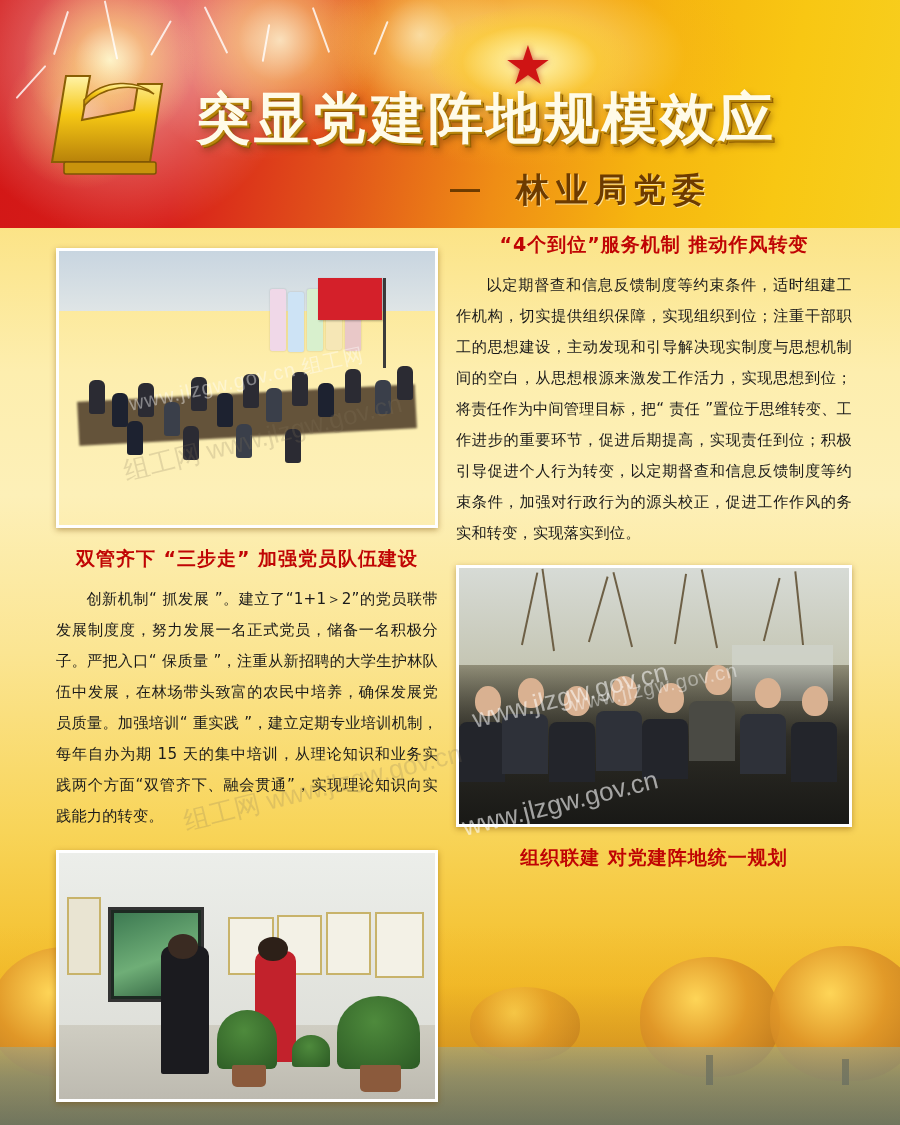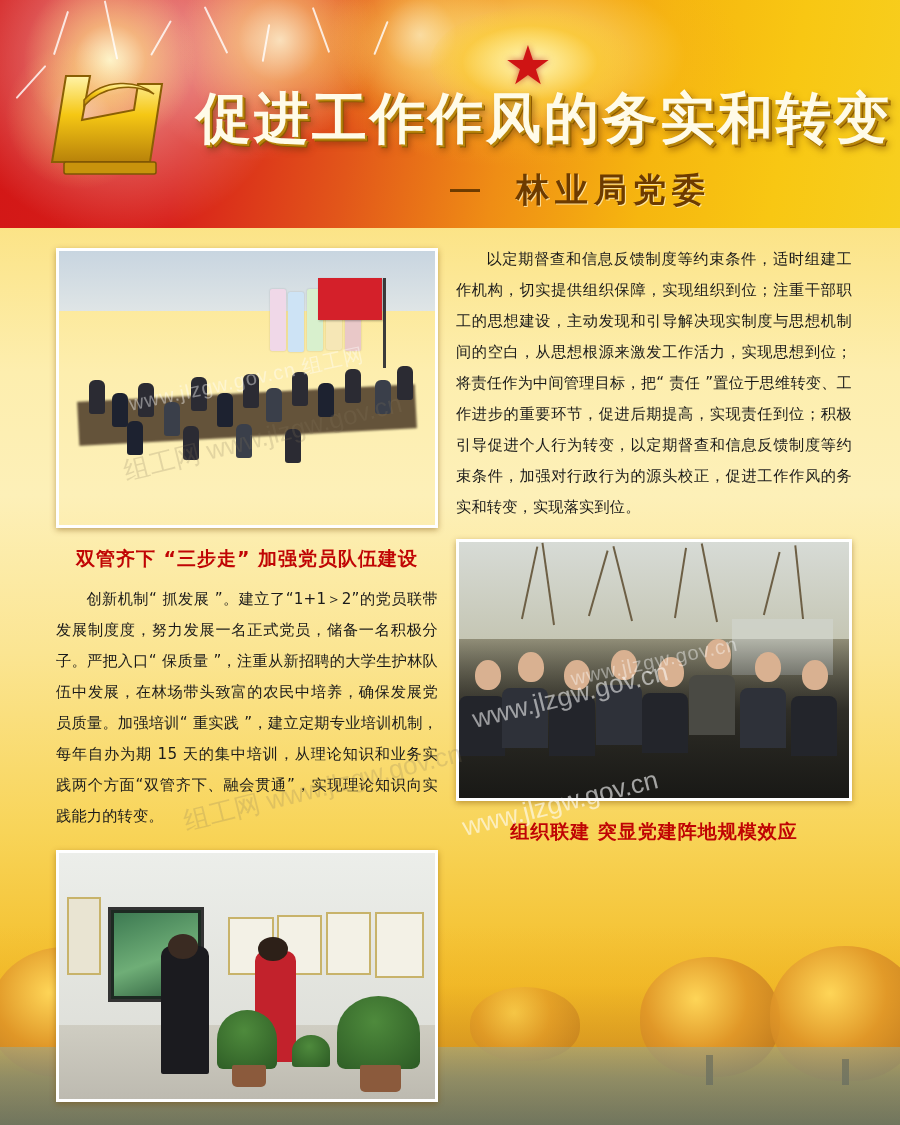--- a/index.html
+++ b/index.html
@@ -275,21 +275,21 @@
           <stop offset="100%" stop-color="#b8820a"></stop>
         </linearGradient>
       </defs>
       <g transform="translate(6,4)">
         <path d="M10,96 L24,10 L48,10 L40,54 L92,44 L96,18 L120,18 L108,96 Z" fill="url(#gold)" stroke="#8a5f04" stroke-width="2"></path>
         <path d="M42,40 C60,20 92,16 112,28 C96,14 62,12 42,34 Z" fill="url(#gold)" stroke="#8a5f04" stroke-width="1.5"></path>
         <rect x="22" y="96" width="92" height="12" rx="2" fill="#c8930c" stroke="#7d5503" stroke-width="1.5"></rect>
       </g>
     </svg>
 
-    <div class="title-main">促进工作作风的务实和转变</div>
+    <div class="title-main">突显党建阵地规模效应</div>
     <div class="title-dash">—</div>
     <div class="title-sub">林业局党委</div>
   </div>
 
   <div class="scenery">
     <div class="tree" style="left:-10px;  width:150px; height:130px;"></div>
     <div class="trunk" style="left:62px;  height:30px;"></div>
     <div class="tree" style="left:120px; width:120px; height:108px; bottom:52px;"></div>
     <div class="trunk" style="left:176px; height:26px;"></div>
     <div class="tree" style="left:640px; width:140px; height:120px;"></div>
@@ -362,20 +362,21 @@
       <div class="plant" style="left:42%; top:64%; width:16%; height:24%;"></div>
       <div class="pot" style="left:46%; top:86%; width:9%;  height:9%;"></div>
       <div class="plant" style="left:74%; top:58%; width:22%; height:30%;"></div>
       <div class="pot" style="left:80%; top:86%; width:11%; height:11%;"></div>
       <div class="plant" style="left:62%; top:74%; width:10%; height:13%;"></div>
     </div>
   </div>
 
   <div class="col-right">
 
+    <div class="sec-title">“4个到位”服务机制    推动作风转变</div>
 
     <div class="body-text" style="margin-top:12px;">以定期督查和信息反馈制度等约束条件，适时组建工作机构，切实提供组织保障，实现组织到位；注重干部职工的思想建设，主动发现和引导解决现实制度与思想机制间的空白，从思想根源来激发工作活力，实现思想到位；将责任作为中间管理目标，把“ 责任 ”置位于思维转变、工作进步的重要环节，促进后期提高，实现责任到位；积极引导促进个人行为转变，以定期督查和信息反馈制度等约束条件，加强对行政行为的源头校正，促进工作作风的务实和转变，实现落实到位。</div>
 
     <div class="photo" id="photo-pruning" style="margin-top:16px;">
       <div class="orchard-sky"></div>
       <div class="branches">
         <div class="branch" style="left:16%; top:2%;  height:48%; transform:rotate(12deg);"></div>
         <div class="branch" style="left:24%; top:0%;  height:54%; transform:rotate(-8deg);"></div>
         <div class="branch" style="left:33%; top:4%;  height:44%; transform:rotate(16deg);"></div>
         <div class="branch" style="left:44%; top:1%;  height:50%; transform:rotate(-14deg);"></div>
@@ -400,21 +401,21 @@
       <div class="head" style="left:63%; top:38%;"></div>
       <div class="body o" style="left:59%; top:52%;"></div>
       <div class="head" style="left:76%; top:43%;"></div>
       <div class="body n" style="left:72%; top:57%;"></div>
       <div class="head" style="left:88%; top:46%;"></div>
       <div class="body" style="left:85%; top:60%;"></div>
 
       <div class="wm">www.jlzgw.gov.cn</div>
     </div>
 
-    <div class="sec-title" style="margin-top:18px;">组织联建    突显党建阵地规模效应</div>
+    <div class="sec-title" style="margin-top:18px;">组织联建    对党建阵地统一规划</div>
 
   </div>
 
   <div class="wm-page wm-grey" style="left:120px; top:420px;">组工网 www.jlzgw.gov.cn</div>
   <div class="wm-page" style="left:470px; top:680px; color:rgba(255,255,255,.55);">www.jlzgw.gov.cn</div>
   <div class="wm-page wm-grey" style="left:180px; top:770px;">组工网 www.jlzgw.gov.cn</div>
   <div class="wm-page" style="left:460px; top:788px; color:rgba(255,255,255,.6);">www.jlzgw.gov.cn</div>
 
 </div>
 

